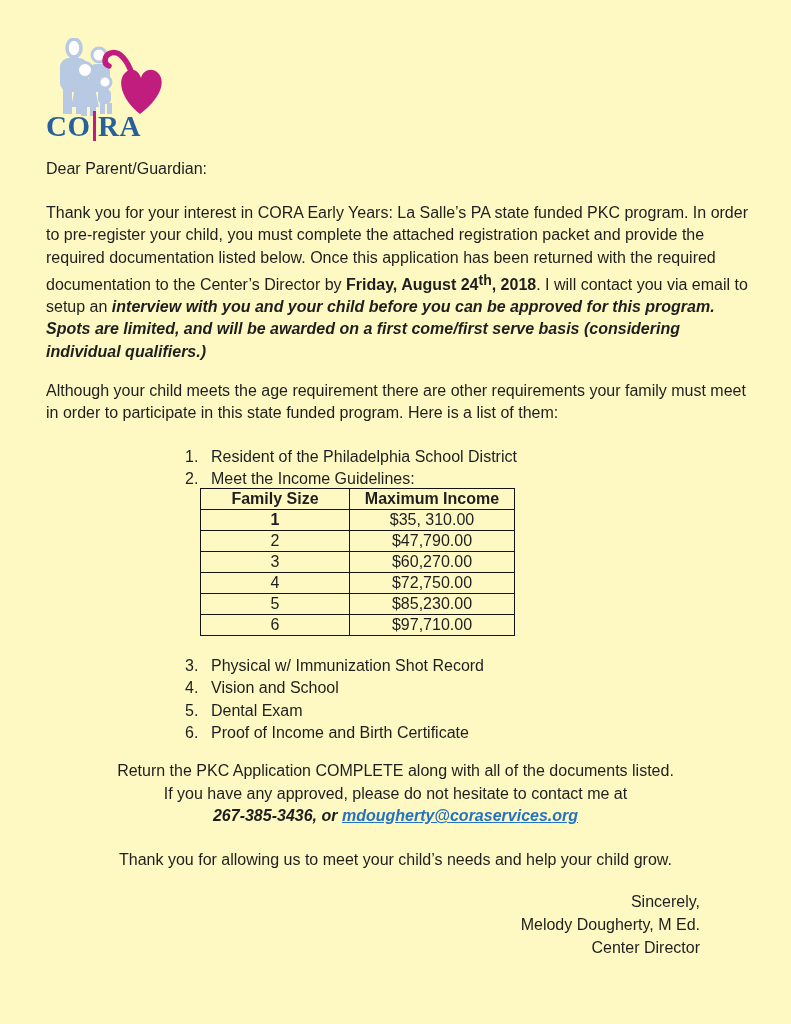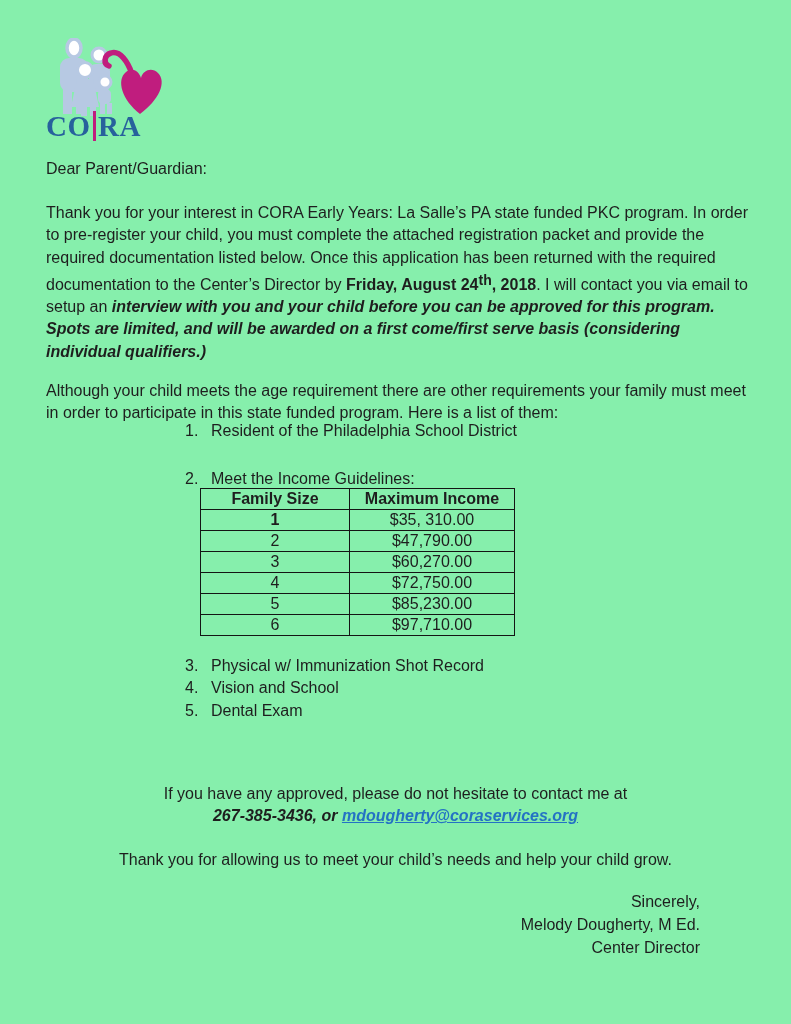--- a/index.html
+++ b/index.html
@@ -1,17 +1,17 @@
 <!DOCTYPE html>
 <html><head>
 <meta charset="utf-8">
 <style>
   html,body{margin:0;padding:0;background:#ffffff;}
   .page{
-    position:relative;width:791px;height:1024px;background:#86efac;
+    position:relative;width:791px;height:1024px;background:#fef9c3;
     font-family:"Liberation Sans",sans-serif;color:#1e1e1e;font-size:16px;
     overflow:hidden;
   }
   .abs{position:absolute;}
   .para{left:46px;width:702px;line-height:22.3px;}
   .b{font-weight:bold;}
   .bi{font-weight:bold;font-style:italic;}
   .sup{font-size:14px;vertical-align:5px;font-weight:bold;}
   .list-item{left:185px;line-height:20px;white-space:nowrap;}
   .num{display:inline-block;width:26px;}
@@ -65,21 +65,21 @@
     </svg>
     <div class="wordmark"><span>CO</span><span class="bar"></span><span>RA</span></div>
   </div>
 
   <div class="abs para" style="top:158px">Dear Parent/Guardian:</div>
 
   <div class="abs para" style="top:202px"><span>Thank you for your interest in CORA Early Years: La Salle’s PA state funded PKC program.  In order to pre-register your child, you must complete the attached registration packet and provide the required documentation listed below.  Once this application has been returned with the required documentation to the Center’s Director by </span><span class="b">Friday, August 24</span><span class="sup">th</span><span class="b">, 2018</span><span>. I will contact you via email to setup an </span><span class="bi">interview with you and your child before you can be approved for this program. Spots are limited, and will be awarded on a first come/first serve basis (considering individual qualifiers.)</span></div>
 
   <div class="abs para" style="top:380px">Although your child meets the age requirement there are other requirements your family must meet in order to participate in this state funded program.  Here is a list of them:</div>
 
-  <div class="abs list-item" style="top:421px"><span class="num">1.</span><span>Resident of the Philadelphia School District</span></div>
+  <div class="abs list-item" style="top:447px"><span class="num">1.</span><span>Resident of the Philadelphia School District</span></div>
   <div class="abs list-item" style="top:469px"><span class="num">2.</span><span>Meet the Income Guidelines:</span></div>
 
   <table class="income-table">
     <tbody>
         <tr>
       <th class="col-size">Family Size</th>
       <th class="col-income">Maximum Income</th>
     </tr>
     <tr>
       <td class="b">1</td>
@@ -104,21 +104,23 @@
     <tr>
       <td>6</td>
       <td>$97,710.00</td>
     </tr>
   </tbody>
     </table>
 
   <div class="abs list-item" style="top:656px"><span class="num">3.</span><span>Physical w/ Immunization Shot Record</span></div>
   <div class="abs list-item" style="top:678px"><span class="num">4.</span><span>Vision and School</span></div>
   <div class="abs list-item" style="top:701px"><span class="num">5.</span><span>Dental Exam</span></div>
+  <div class="abs list-item" style="top:723px"><span class="num">6.</span><span>Proof of Income and Birth Certificate</span></div>
 
+  <div class="abs center-line" style="top:760px">Return the PKC Application COMPLETE along with all of the documents listed.</div>
   <div class="abs center-line" style="top:783px">If you have any approved, please do not hesitate to contact me at</div>
   <div class="abs center-line" style="top:805px"><span class="bi">267-385-3436, or </span><span class="bi link">mdougherty@coraservices.org</span></div>
 
   <div class="abs center-line" style="top:849px">Thank you for allowing us to meet your child’s needs and help your child grow.</div>
 
   <div class="abs signoff-line" style="top:892px">Sincerely,</div>
   <div class="abs signoff-line" style="top:915px">Melody Dougherty, M Ed.</div>
   <div class="abs signoff-line" style="top:938px">Center Director</div>
 
 </div>

